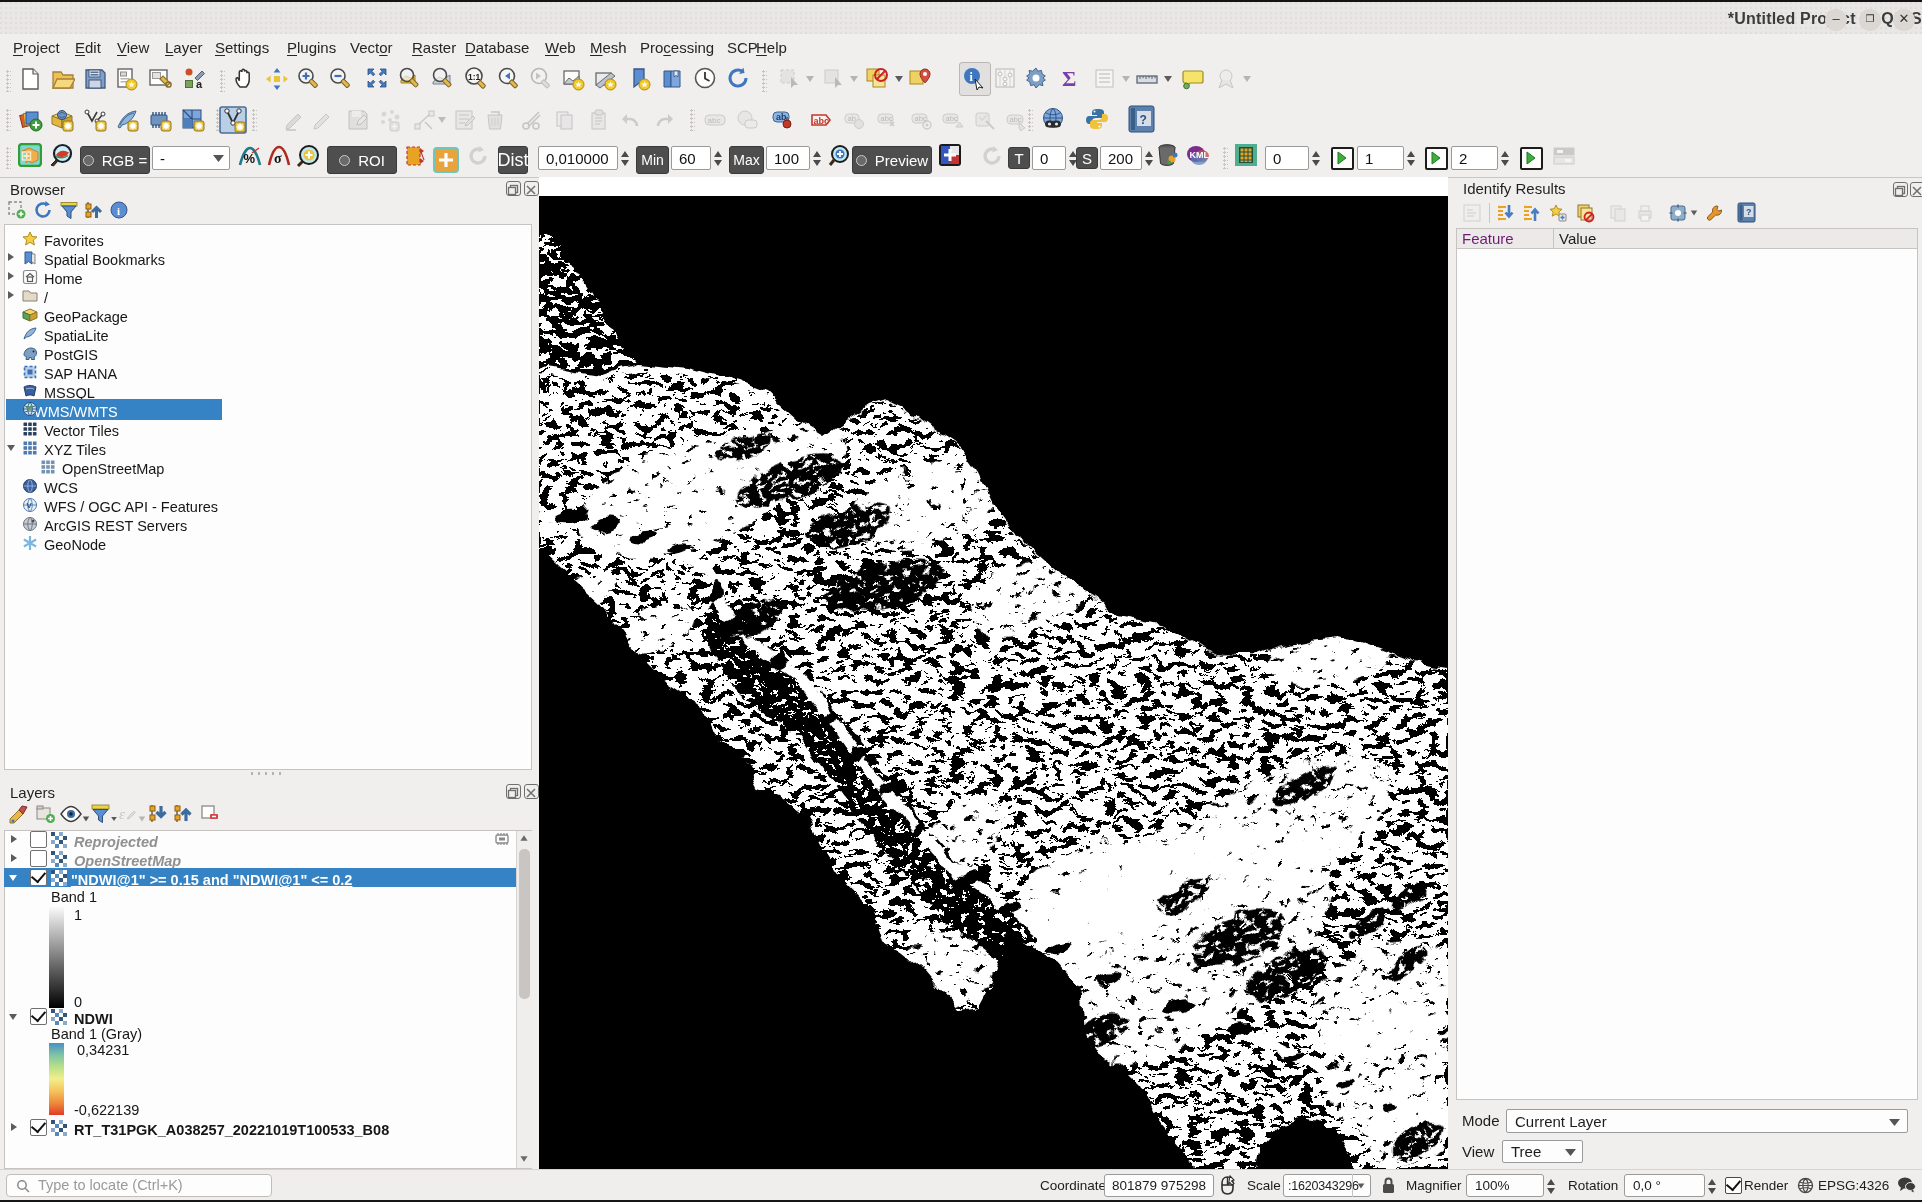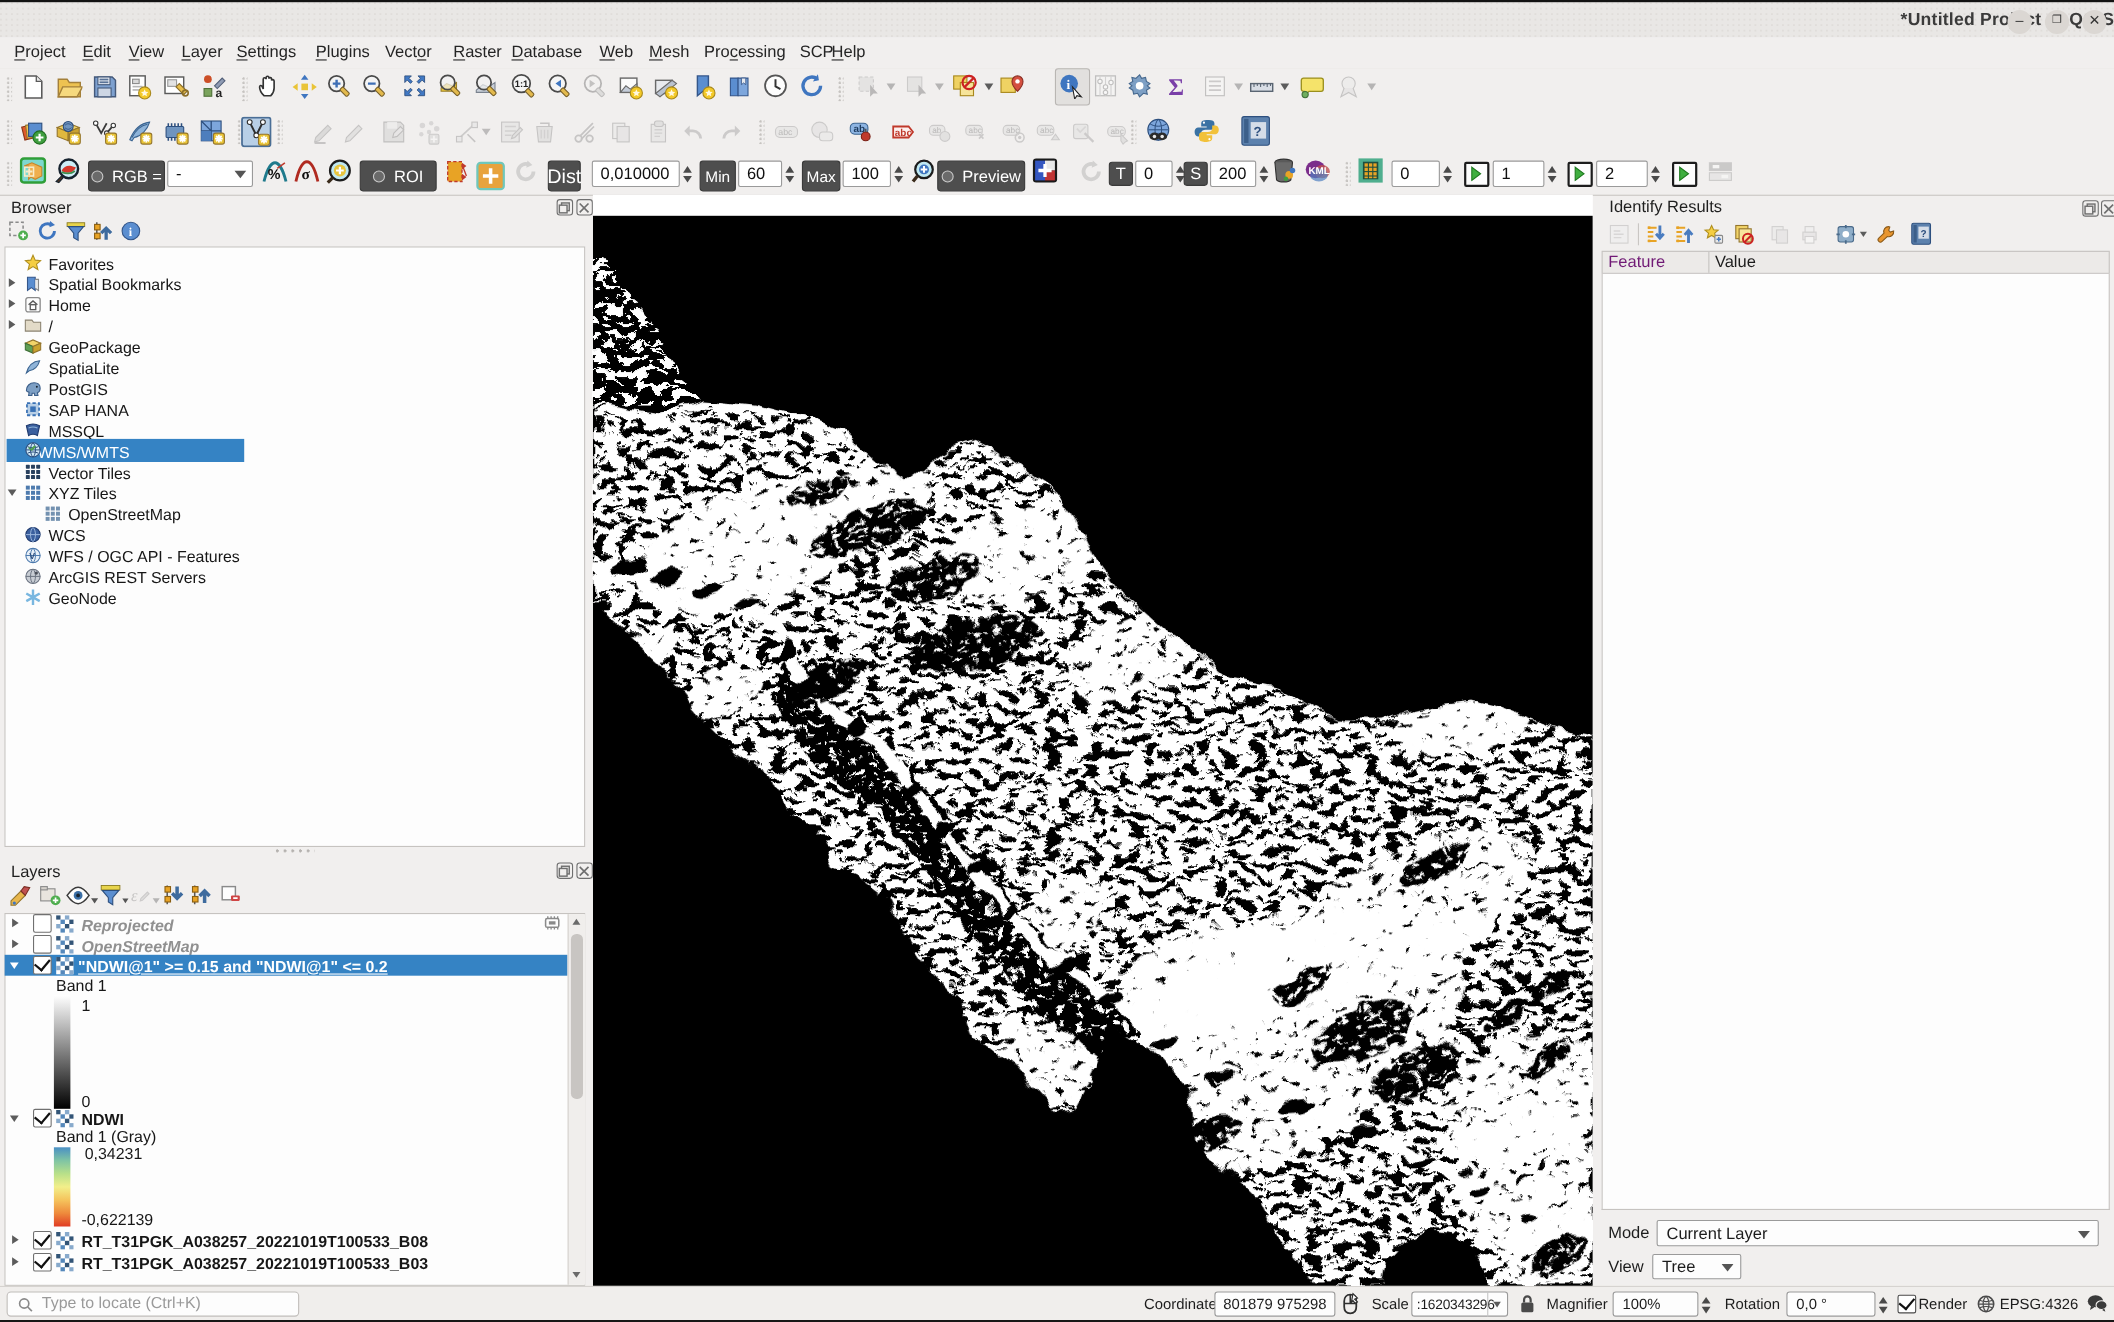--- a/index.html
+++ b/index.html
@@ -906,36 +906,20 @@
           <rect x="0" y="0" width="4" height="4" fill="#335577"></rect>
           <rect x="8" y="0" width="4" height="4" fill="#88aacc"></rect>
           <rect x="4" y="4" width="4" height="4" fill="#5588bb"></rect>
           <rect x="12" y="4" width="4" height="4" fill="#335577"></rect>
           <rect x="0" y="8" width="4" height="4" fill="#88aacc"></rect>
           <rect x="8" y="8" width="4" height="4" fill="#335577"></rect>
           <rect x="4" y="12" width="4" height="4" fill="#5588bb"></rect>
           <rect x="12" y="12" width="4" height="4" fill="#88aacc"></rect>
         </svg>
         <span style="margin-left:70px;font-weight:bold">RT_T31PGK_A038257_20221019T100533_B08</span>
-      </div>
-<div class="trow" style="left:0;top:308px;width:512px">
-        <div class="tri" style="left:7px;top:5px"></div>
-        <div class="cb on" style="left:26px;top:1px"></div>
-        <svg class="abs" style="left:47px;top:2px" width="16" height="16" viewBox="0 0 16 16">
-          <rect width="16" height="16" fill="#fff"></rect>
-          <rect x="0" y="0" width="4" height="4" fill="#335577"></rect>
-          <rect x="8" y="0" width="4" height="4" fill="#88aacc"></rect>
-          <rect x="4" y="4" width="4" height="4" fill="#5588bb"></rect>
-          <rect x="12" y="4" width="4" height="4" fill="#335577"></rect>
-          <rect x="0" y="8" width="4" height="4" fill="#88aacc"></rect>
-          <rect x="8" y="8" width="4" height="4" fill="#335577"></rect>
-          <rect x="4" y="12" width="4" height="4" fill="#5588bb"></rect>
-          <rect x="12" y="12" width="4" height="4" fill="#88aacc"></rect>
-        </svg>
-        <span style="margin-left:70px;font-weight:bold">RT_T31PGK_A038257_20221019T100533_B03</span>
       </div>
 </div>
 <div class="abs" style="left:516px;top:59px;width:15px;height:337px;background:#f0eeec;border-left:1px solid #d5d2cf">
  <div class="trid abs" style="left:3px;top:4px;transform:rotate(180deg) scale(.9);border-top-color:#6a6a6a"></div>
  <div class="abs" style="left:2px;top:18px;width:11px;height:150px;background:#c8c5c2;border-radius:5px"></div>
  <div class="trid abs" style="left:3px;top:325px;transform:scale(.9);border-top-color:#6a6a6a"></div>
 </div>
 </div>
 <div id="canvasarea" class="abs" style="left:539px;top:177px;width:909px;height:992px;background:#fff">
 <svg class="abs" style="left:0;top:19px" width="909" height="973" viewBox="0 0 909 973">

